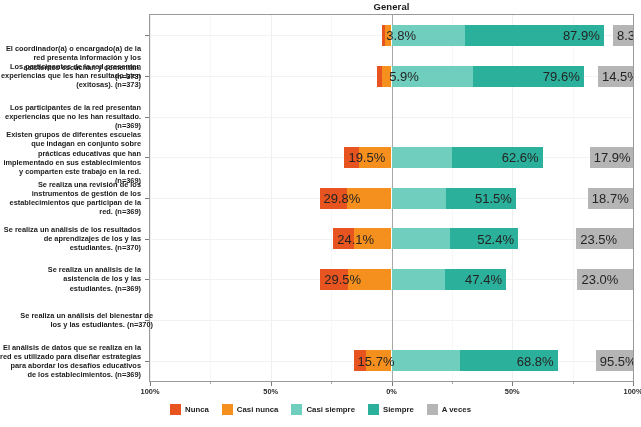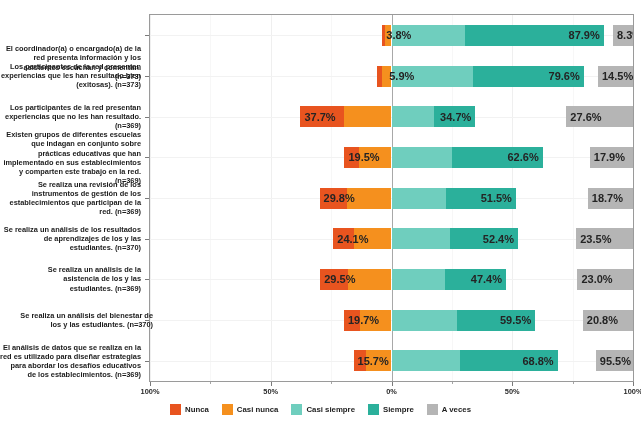--- a/index.html
+++ b/index.html
@@ -87,22 +87,22 @@
   .seg {
     position: absolute;
     top: 0;
     height: 100%;
     box-sizing: border-box;
   }
   .seg-label {
     position: absolute;
     top: 50%;
     transform: translateY(-50%);
-    font-size: 11px;
-    font-weight: bold;
+    font-size: 13px;
+    font-weight: normal;
     color: #242424;
     white-space: nowrap;
     pointer-events: none;
   }
   .ylabel-inner {
     position: absolute;
     right: 0;
     width: 148px;
     text-align: right;
     font-size: 7.4px;
@@ -173,20 +173,21 @@
     font-weight: bold;
     color: #1c1c1c;
     white-space: nowrap;
   }
 </style>
 </head>
 <body>
 
 <div id="chart-root">
 
+  <div class="chart-title">General</div>
 
   <div class="panel" id="panel">
       <div class="gridline-major" style="left: 0px;"></div>
       <div class="gridline-major" style="left: 120.75px;"></div>
       <div class="gridline-major" style="left: 362.25px;"></div>
       <div class="gridline-major" style="left: 483px;"></div>
       <div class="gridline-minor" style="left: 60.375px;"></div>
       <div class="gridline-minor" style="left: 181.125px;"></div>
       <div class="gridline-minor" style="left: 301.875px;"></div>
       <div class="gridline-minor" style="left: 422.625px;"></div>
@@ -213,30 +214,20 @@
       <div class="bar-row" style="top: 50.5px; height: 21px;">
         <div class="seg" style="left: 227.251px; width: 5.0715px; background: rgb(232, 84, 31);"></div>
         <div class="seg" style="left: 232.323px; width: 9.177px; background: rgb(245, 144, 30);"></div>
         <div class="seg" style="left: 241.5px; width: 81.627px; background: rgb(111, 206, 190);"></div>
         <div class="seg" style="left: 323.127px; width: 110.607px; background: rgb(43, 176, 155);"></div>
         <div class="seg" style="left: 447.983px; width: 35.0175px; background: rgb(181, 181, 181);"></div>
         <div class="seg-label" style="left: 231.251px; padding-left: 8px;">5.9%</div>
         <div class="seg-label" style="left: 429.734px; transform: translate(-100%, -50%);">79.6%</div>
         <div class="seg-label" style="left: 451.983px;">14.5%</div>
       </div>
-      <div class="bar-row" style="top: 91.1667px; height: 21px;">
-        <div class="seg" style="left: 150.454px; width: 43.2285px; background: rgb(232, 84, 31);"></div>
-        <div class="seg" style="left: 193.683px; width: 47.817px; background: rgb(245, 144, 30);"></div>
-        <div class="seg" style="left: 241.5px; width: 42.504px; background: rgb(111, 206, 190);"></div>
-        <div class="seg" style="left: 284.004px; width: 41.2965px; background: rgb(43, 176, 155);"></div>
-        <div class="seg" style="left: 416.346px; width: 66.654px; background: rgb(181, 181, 181);"></div>
-        <div class="seg-label" style="left: 154.454px;">37.7%</div>
-        <div class="seg-label" style="left: 321.3px; transform: translate(-100%, -50%);">34.7%</div>
-        <div class="seg-label" style="left: 420.346px;">27.6%</div>
-      </div>
       <div class="bar-row" style="top: 131.833px; height: 21px;">
         <div class="seg" style="left: 194.407px; width: 14.7315px; background: rgb(232, 84, 31);"></div>
         <div class="seg" style="left: 209.139px; width: 32.361px; background: rgb(245, 144, 30);"></div>
         <div class="seg" style="left: 241.5px; width: 60.1335px; background: rgb(111, 206, 190);"></div>
         <div class="seg" style="left: 301.634px; width: 91.0455px; background: rgb(43, 176, 155);"></div>
         <div class="seg" style="left: 439.772px; width: 43.2285px; background: rgb(181, 181, 181);"></div>
         <div class="seg-label" style="left: 198.407px;">19.5%</div>
         <div class="seg-label" style="left: 388.679px; transform: translate(-100%, -50%);">62.6%</div>
         <div class="seg-label" style="left: 443.772px;">17.9%</div>
       </div>
@@ -262,30 +253,20 @@
       </div>
       <div class="bar-row" style="top: 253.833px; height: 21px;">
         <div class="seg" style="left: 170.257px; width: 28.014px; background: rgb(232, 84, 31);"></div>
         <div class="seg" style="left: 198.272px; width: 43.2285px; background: rgb(245, 144, 30);"></div>
         <div class="seg" style="left: 241.5px; width: 53.8545px; background: rgb(111, 206, 190);"></div>
         <div class="seg" style="left: 295.354px; width: 60.6165px; background: rgb(43, 176, 155);"></div>
         <div class="seg" style="left: 427.455px; width: 55.545px; background: rgb(181, 181, 181);"></div>
         <div class="seg-label" style="left: 174.257px;">29.5%</div>
         <div class="seg-label" style="left: 351.971px; transform: translate(-100%, -50%);">47.4%</div>
         <div class="seg-label" style="left: 431.455px;">23.0%</div>
-      </div>
-      <div class="bar-row" style="top: 294.5px; height: 21px;">
-        <div class="seg" style="left: 193.924px; width: 16.422px; background: rgb(232, 84, 31);"></div>
-        <div class="seg" style="left: 210.346px; width: 31.1535px; background: rgb(245, 144, 30);"></div>
-        <div class="seg" style="left: 241.5px; width: 65.205px; background: rgb(111, 206, 190);"></div>
-        <div class="seg" style="left: 306.705px; width: 78.4875px; background: rgb(43, 176, 155);"></div>
-        <div class="seg" style="left: 432.768px; width: 50.232px; background: rgb(181, 181, 181);"></div>
-        <div class="seg-label" style="left: 197.924px;">19.7%</div>
-        <div class="seg-label" style="left: 381.192px; transform: translate(-100%, -50%);">59.5%</div>
-        <div class="seg-label" style="left: 436.768px;">20.8%</div>
       </div>
       <div class="bar-row" style="top: 335.167px; height: 21px;">
         <div class="seg" style="left: 203.584px; width: 12.3165px; background: rgb(232, 84, 31);"></div>
         <div class="seg" style="left: 215.901px; width: 25.599px; background: rgb(245, 144, 30);"></div>
         <div class="seg" style="left: 241.5px; width: 68.8275px; background: rgb(111, 206, 190);"></div>
         <div class="seg" style="left: 310.327px; width: 97.3245px; background: rgb(43, 176, 155);"></div>
         <div class="seg" style="left: 445.809px; width: 37.191px; background: rgb(181, 181, 181);"></div>
         <div class="seg-label" style="left: 207.584px;">15.7%</div>
         <div class="seg-label" style="left: 403.652px; transform: translate(-100%, -50%);">68.8%</div>
         <div class="seg-label" style="left: 449.809px;">95.5%</div>

